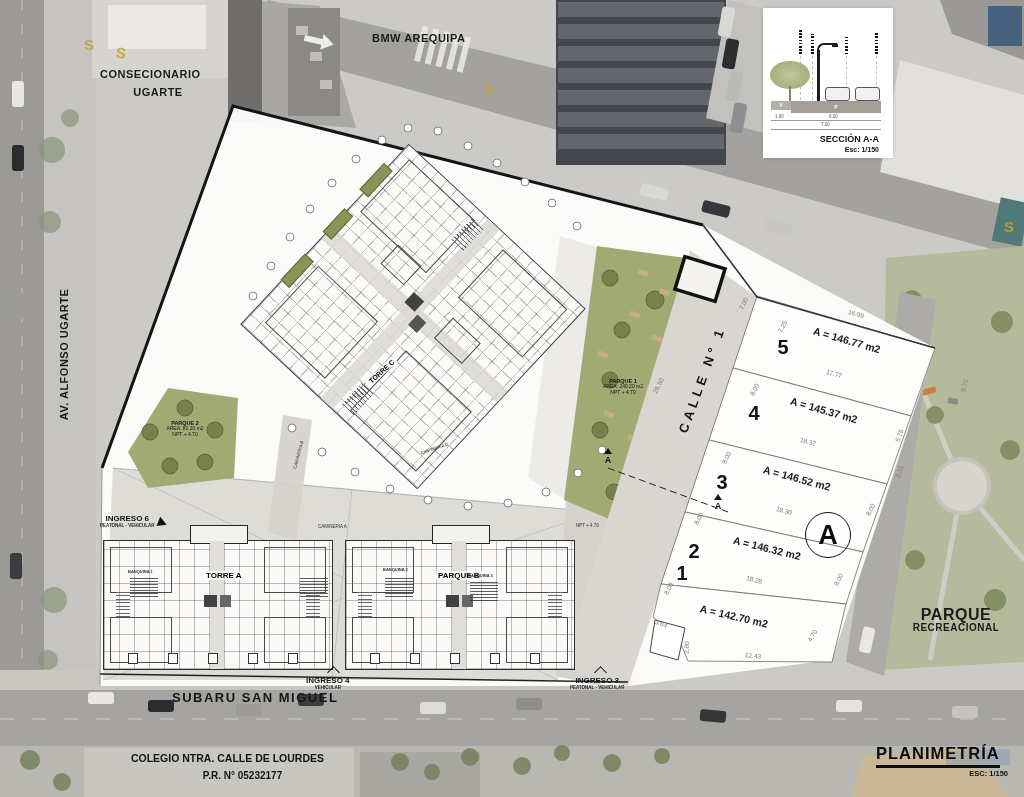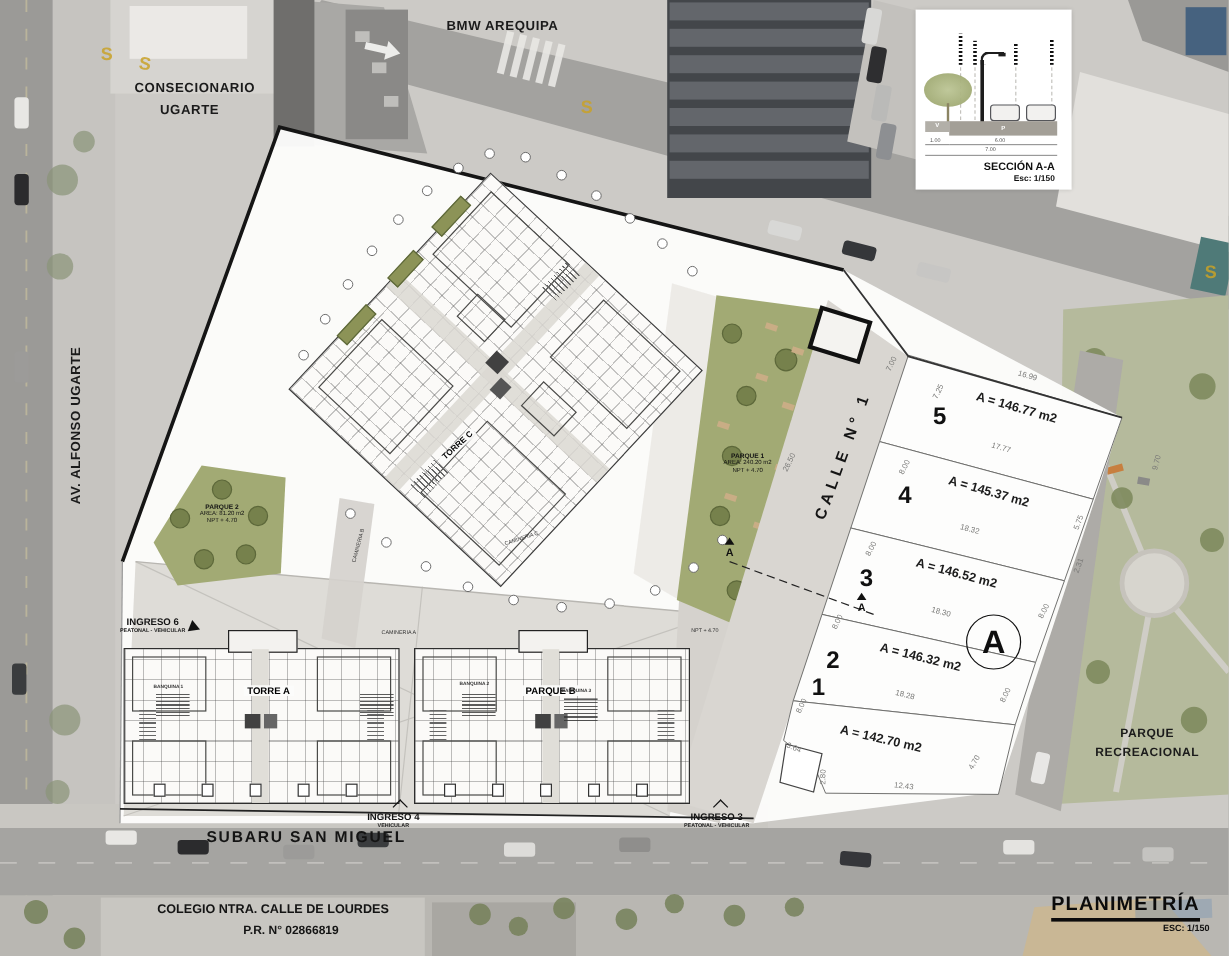--- a/index.html
+++ b/index.html
@@ -366,30 +366,30 @@
     <div class="door" style="left:104px"></div>
     <div class="door" style="left:144px"></div>
     <div class="door" style="left:184px"></div>
   </div>
 
   <div class="specblock" style="left:130px;top:578px"></div>
   <div class="specblock" style="left:300px;top:578px"></div>
   <div class="specblock" style="left:385px;top:578px"></div>
   <div class="specblock" style="left:470px;top:582px"></div>
 
-  <div class="lbl street" style="left:372px;top:16px">BMW AREQUIPA</div>
-  <div class="lbl street ctr" style="left:112px;top:68px;width:100px">CONSECIONARIO</div>
+  <div class="lbl street" style="left:372px;top:32px">BMW AREQUIPA</div>
+  <div class="lbl street ctr" style="left:100px;top:68px;width:100px">CONSECIONARIO</div>
   <div class="lbl street ctr" style="left:108px;top:86px;width:100px">UGARTE</div>
   <div class="lbl street ctr" style="left:-21px;top:348px;width:170px;transform:rotate(-90deg)">AV. ALFONSO UGARTE</div>
   <div class="lbl b" style="left:172px;top:690px;font-size:13px;letter-spacing:1.5px">SUBARU SAN MIGUEL</div>
   <div class="lbl b ctr" style="left:622px;top:372px;width:160px;font-size:13px;letter-spacing:4px;transform:rotate(-70deg)">CALLE N° 1</div>
-  <div class="lbl street ctr" style="left:898px;top:606px;width:116px;font-size:10px">PARQUE</div>
+  <div class="lbl street ctr" style="left:898px;top:606px;width:116px;font-size:16px">PARQUE</div>
   <div class="lbl street ctr" style="left:898px;top:622px;width:116px;font-size:10px">RECREACIONAL</div>
   <div class="lbl b ctr" style="left:120px;top:752px;width:215px;font-size:10.5px">COLEGIO NTRA. CALLE DE LOURDES</div>
-  <div class="lbl b ctr" style="left:160px;top:770px;width:165px;font-size:10px">P.R. N° 02866819</div>
+  <div class="lbl b ctr" style="left:160px;top:770px;width:165px;font-size:10px">P.R. N° 05232177</div>
 
   <div class="lbl ingreso" style="left:100px;top:514px">
     <span>INGRESO 6</span>
     <span class="sub">PEATONAL - VEHICULAR</span>
   </div>
   <div style="position:absolute;left:158px;top:518px;width:0;height:0;border-left:9px solid #111;border-top:5px solid transparent;border-bottom:5px solid transparent;transform:rotate(22deg);z-index:4"></div>
   <div class="chev" style="left:329px;top:668px"></div>
   <div class="lbl ingreso" style="left:306px;top:676px">
     <span>INGRESO 4</span>
     <span class="sub">VEHICULAR</span>

